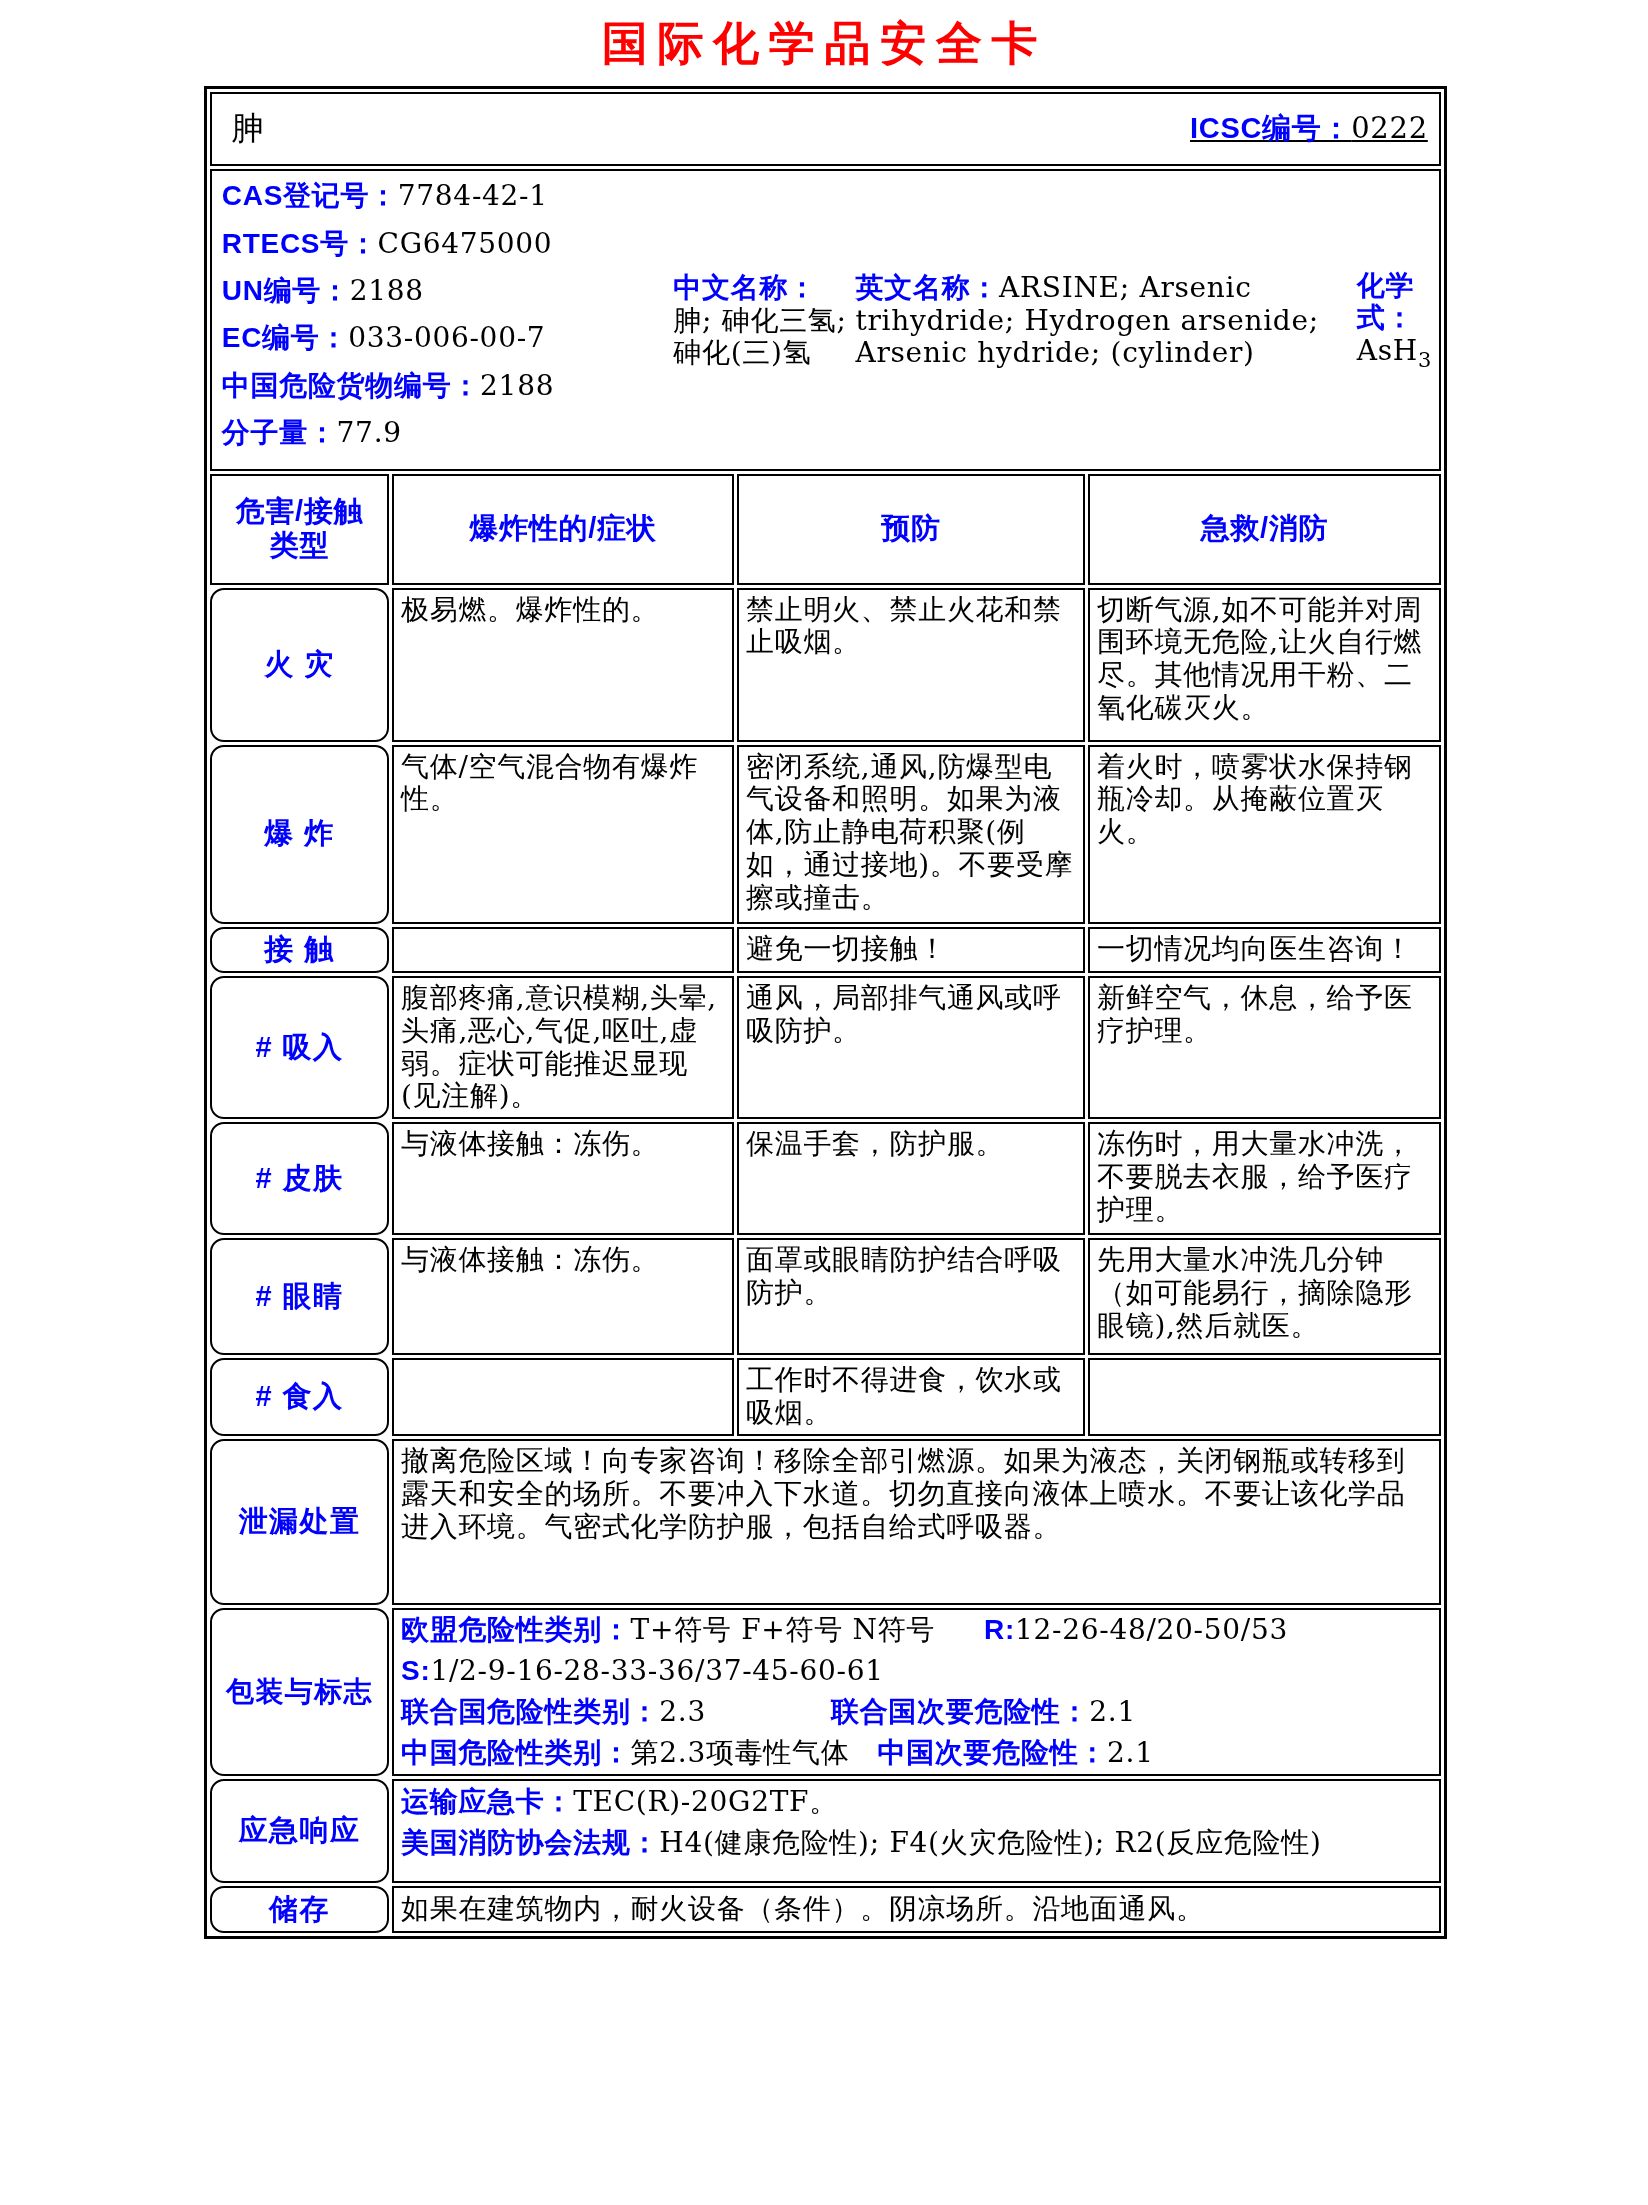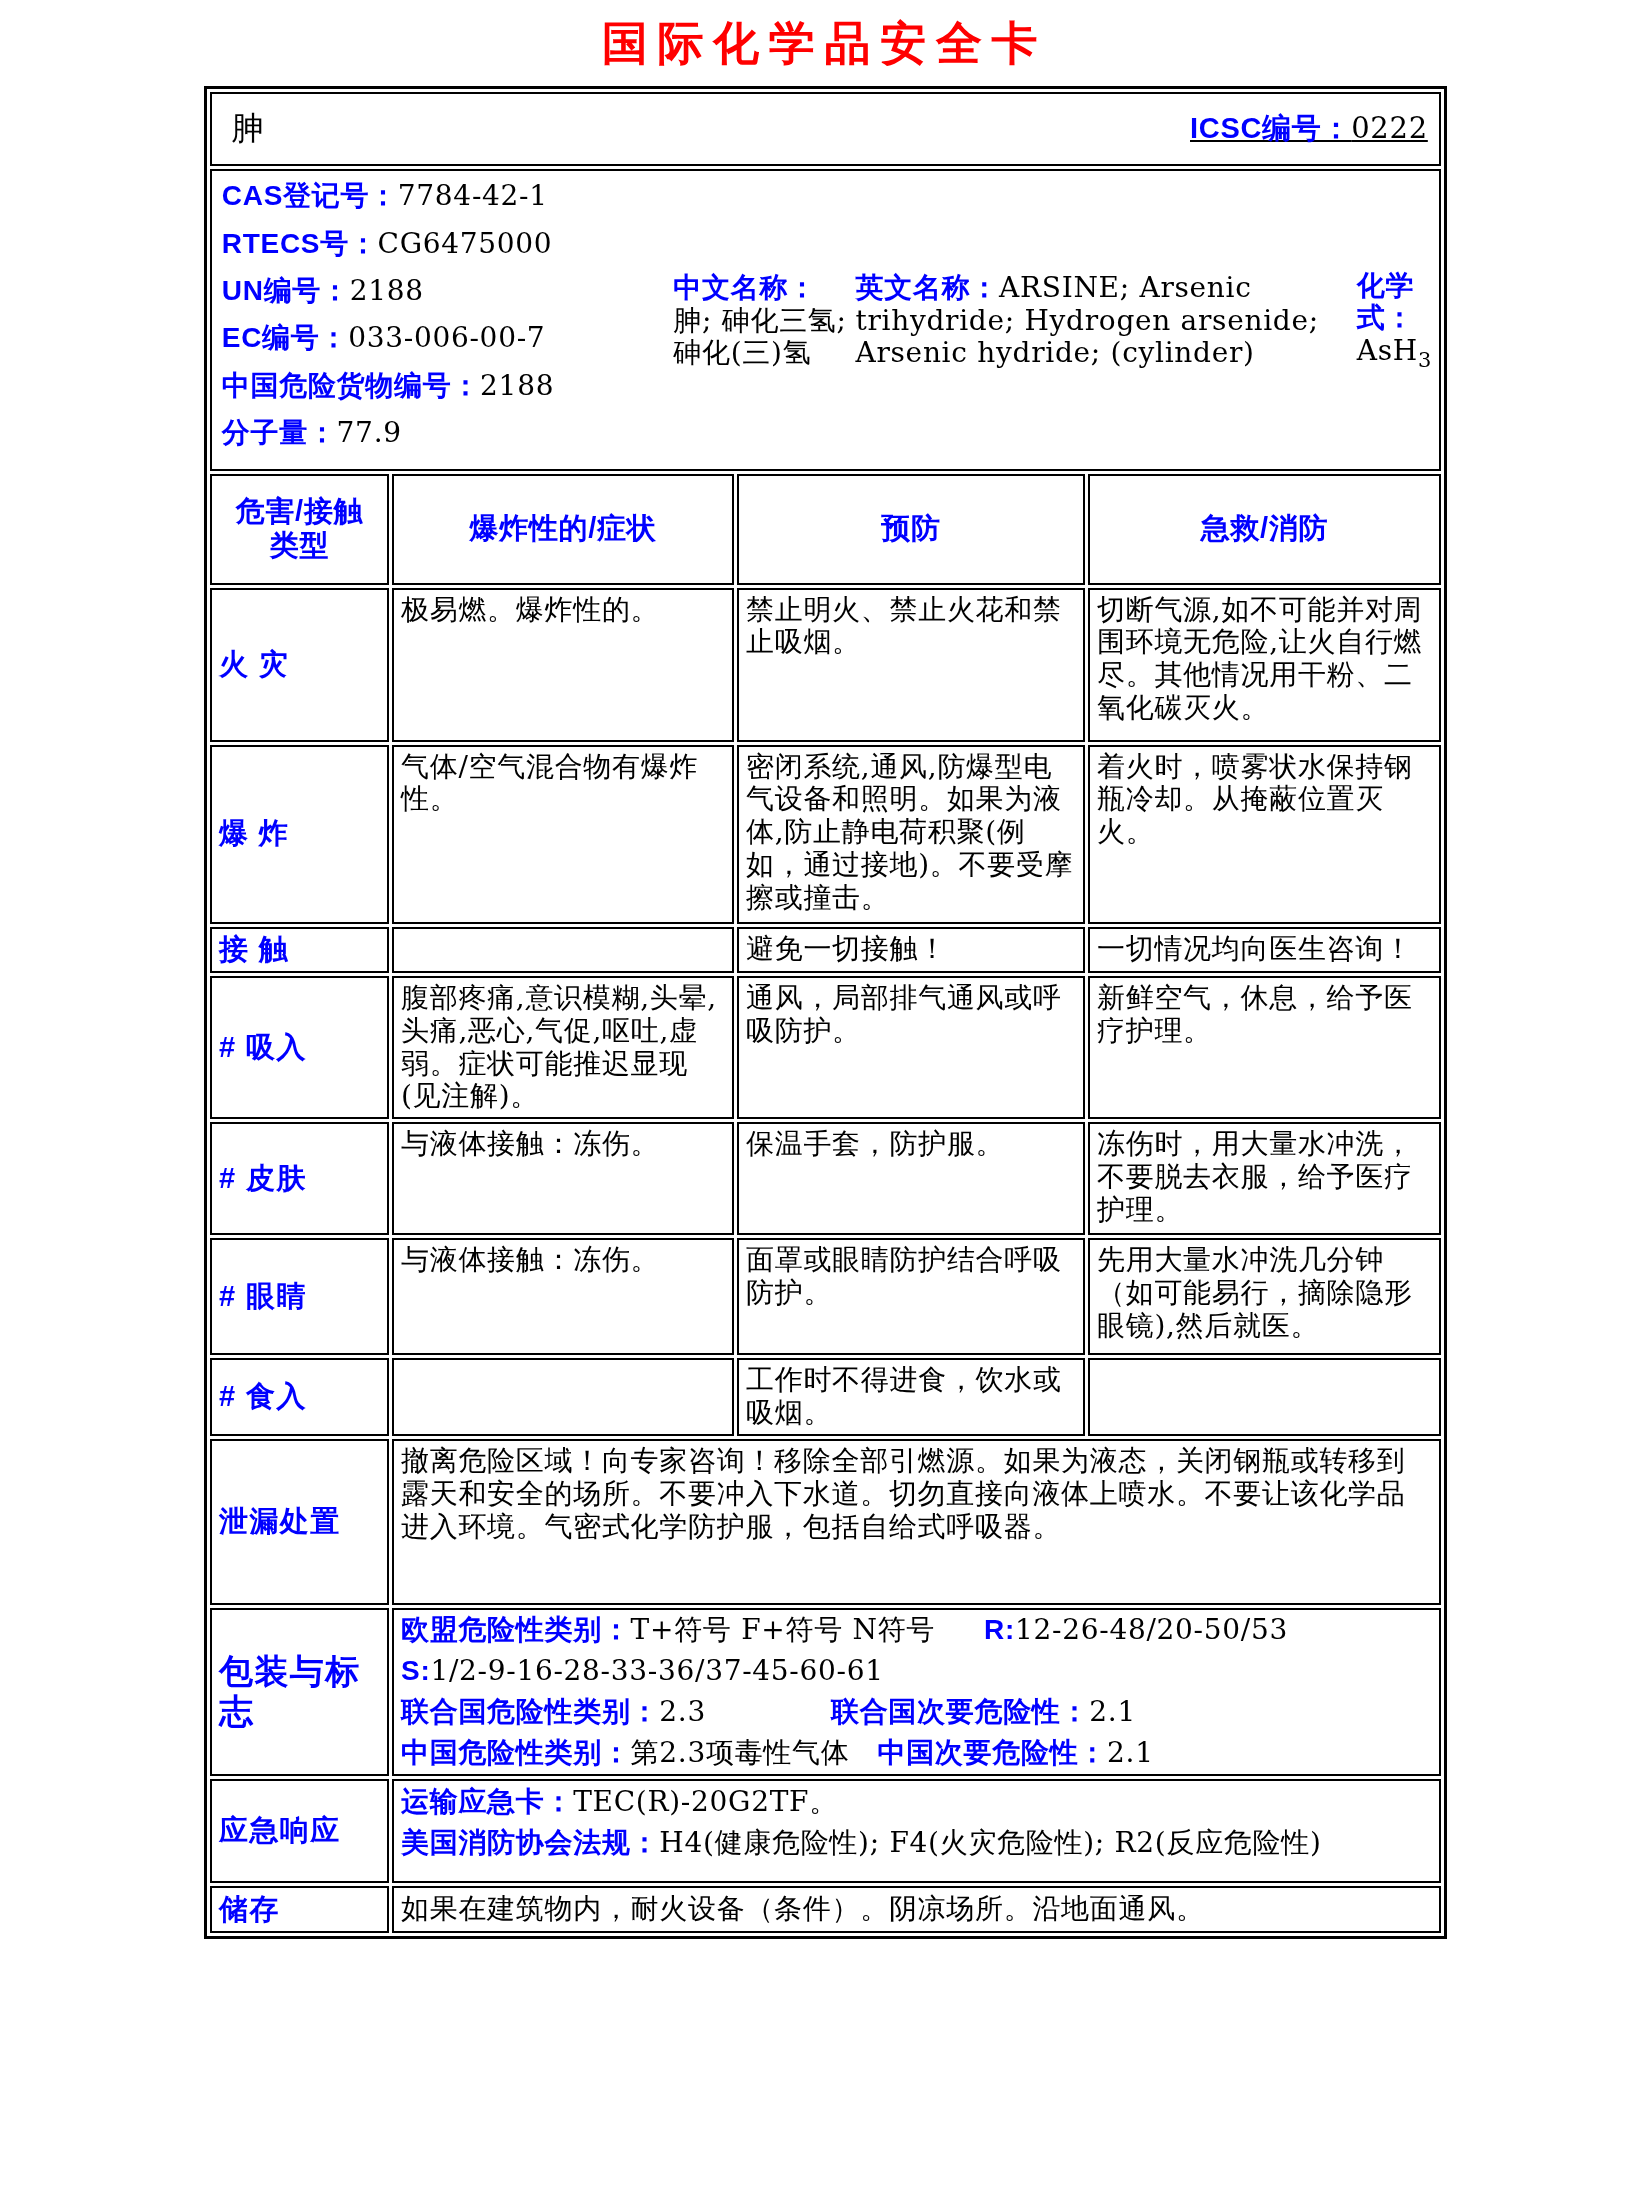--- a/index.html
+++ b/index.html
@@ -37,26 +37,27 @@
     letter-spacing: 0.7px;
     overflow: hidden;
   }
   .blue, .lbl {
     color: #0000ff;
     font-weight: bold;
     font-family: "Liberation Sans", "DejaVu Sans", sans-serif;
   }
   td.rowlabel {
     vertical-align: middle;
-    text-align: left;
+    text-align: center;
     color: #0000ff;
     font-weight: bold;
     font-size: 29px;
     font-family: "Liberation Sans", "DejaVu Sans", sans-serif;
     letter-spacing: 1.4px;
+    border-radius: 14px;
   }
   
   .cardhead-cell { vertical-align: middle; }
   .cardhead { display: flex; justify-content: space-between; align-items: center; }
   .substance { font-size: 32px; padding-left: 12.5px; }
   .icsc { font-size: 29px; padding-right: 4.2px; white-space: nowrap; text-decoration: underline; }
   .icsc .num { color: #000; font-weight: normal; font-family: "DejaVu Serif", serif; }
   
   .ident { display: flex; width: 100%; height: 100%; }
   .ident-left { width: 446px; flex: none; padding: 5.6px 0 0 2.8px; }
@@ -180,21 +181,21 @@
     <td>工作时不得进食，饮水或吸烟。</td>
     <td></td>
   </tr>
 
   <tr style="height:166px">
     <td class="rowlabel">泄漏处置</td>
     <td colspan="3">撤离危险区域！向专家咨询！移除全部引燃源。如果为液态，关闭钢瓶或转移到露天和安全的场所。不要冲入下水道。切勿直接向液体上喷水。不要让该化学品进入环境。气密式化学防护服，包括自给式呼吸器。</td>
   </tr>
 
   <tr style="height:161px">
-    <td class="rowlabel" style="font-size:34px">包装与标志</td>
+    <td class="rowlabel" style="font-size:28px">包装与标志</td>
     <td colspan="3">
       <div class="pk-line">
         <span class="lbl seg">欧盟危险性类别：</span><span class="seg">T+符号 F+符号 N符号</span><span class="gap70"></span><span class="lbl seg">R:</span><span class="seg">12-26-48/20-50/53</span>
       </div>
       <div class="pk-line">
         <span class="lbl seg">S:</span><span class="seg">1/2-9-16-28-33-36/37-45-60-61</span>
       </div>
       <div class="pk-line">
         <span class="lbl seg">联合国危险性类别：</span><span class="seg">2.3</span><span class="gap180"></span><span class="lbl seg">联合国次要危险性：</span><span class="seg">2.1</span>
       </div>

